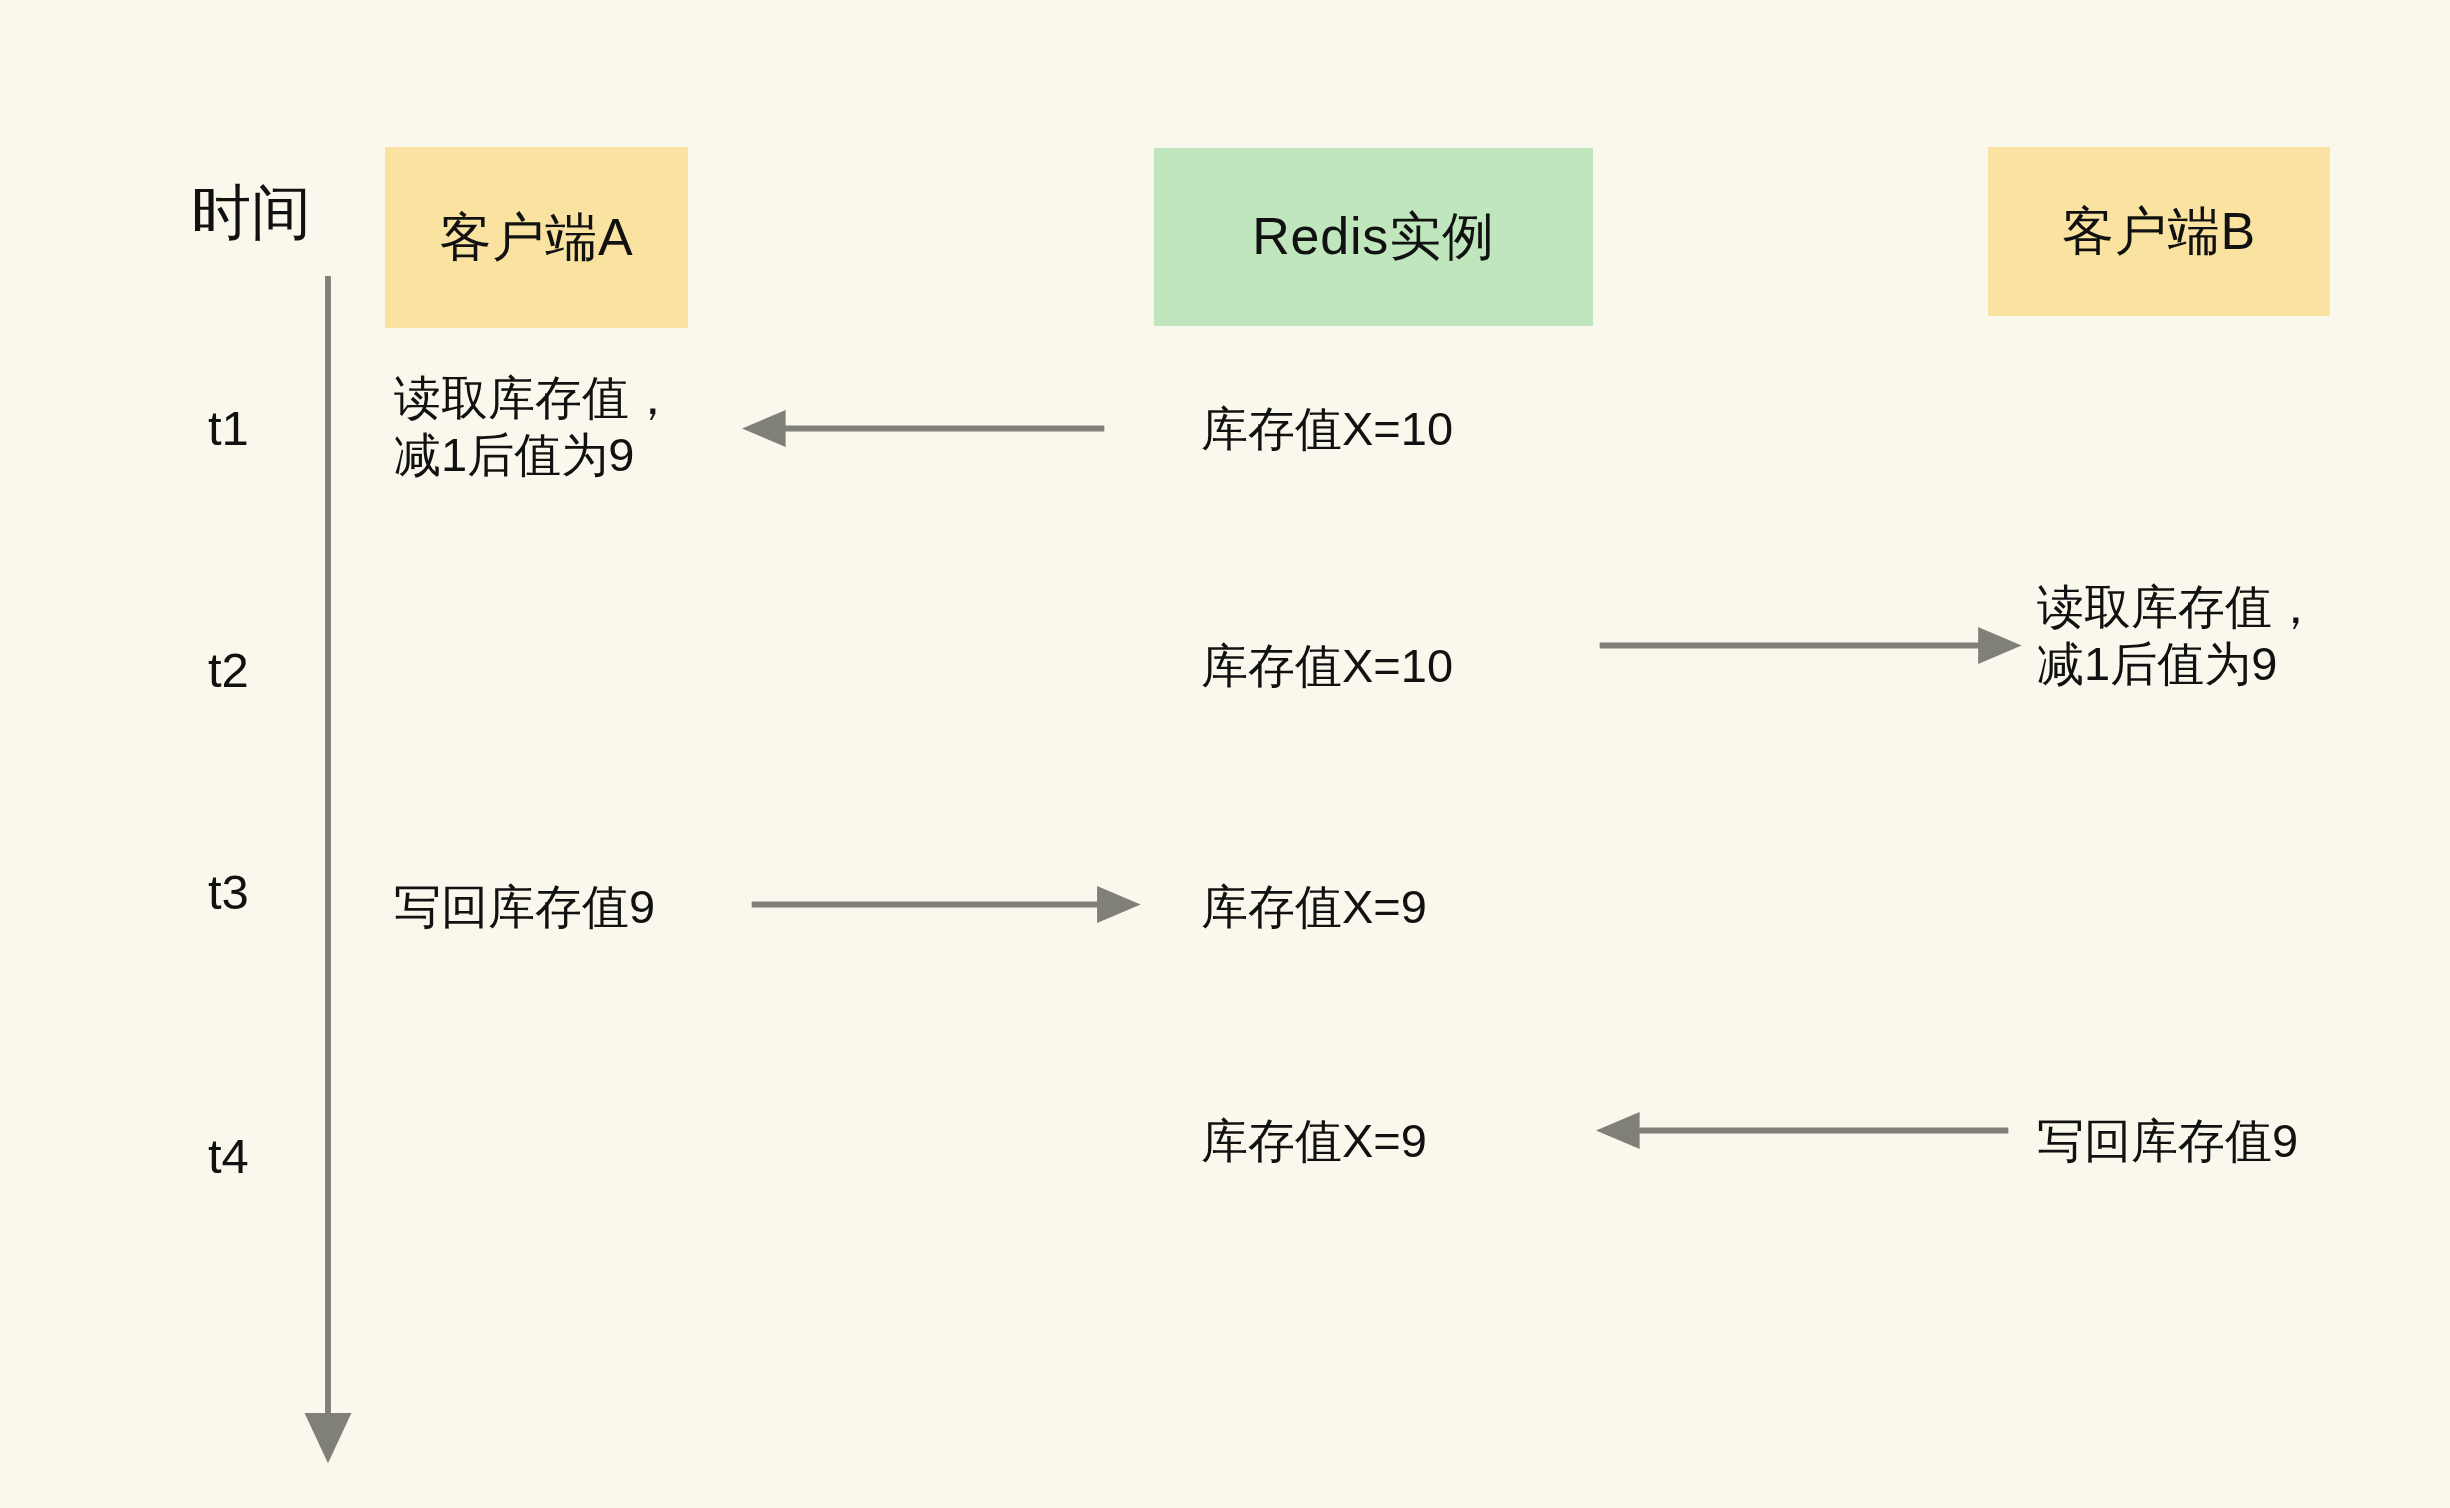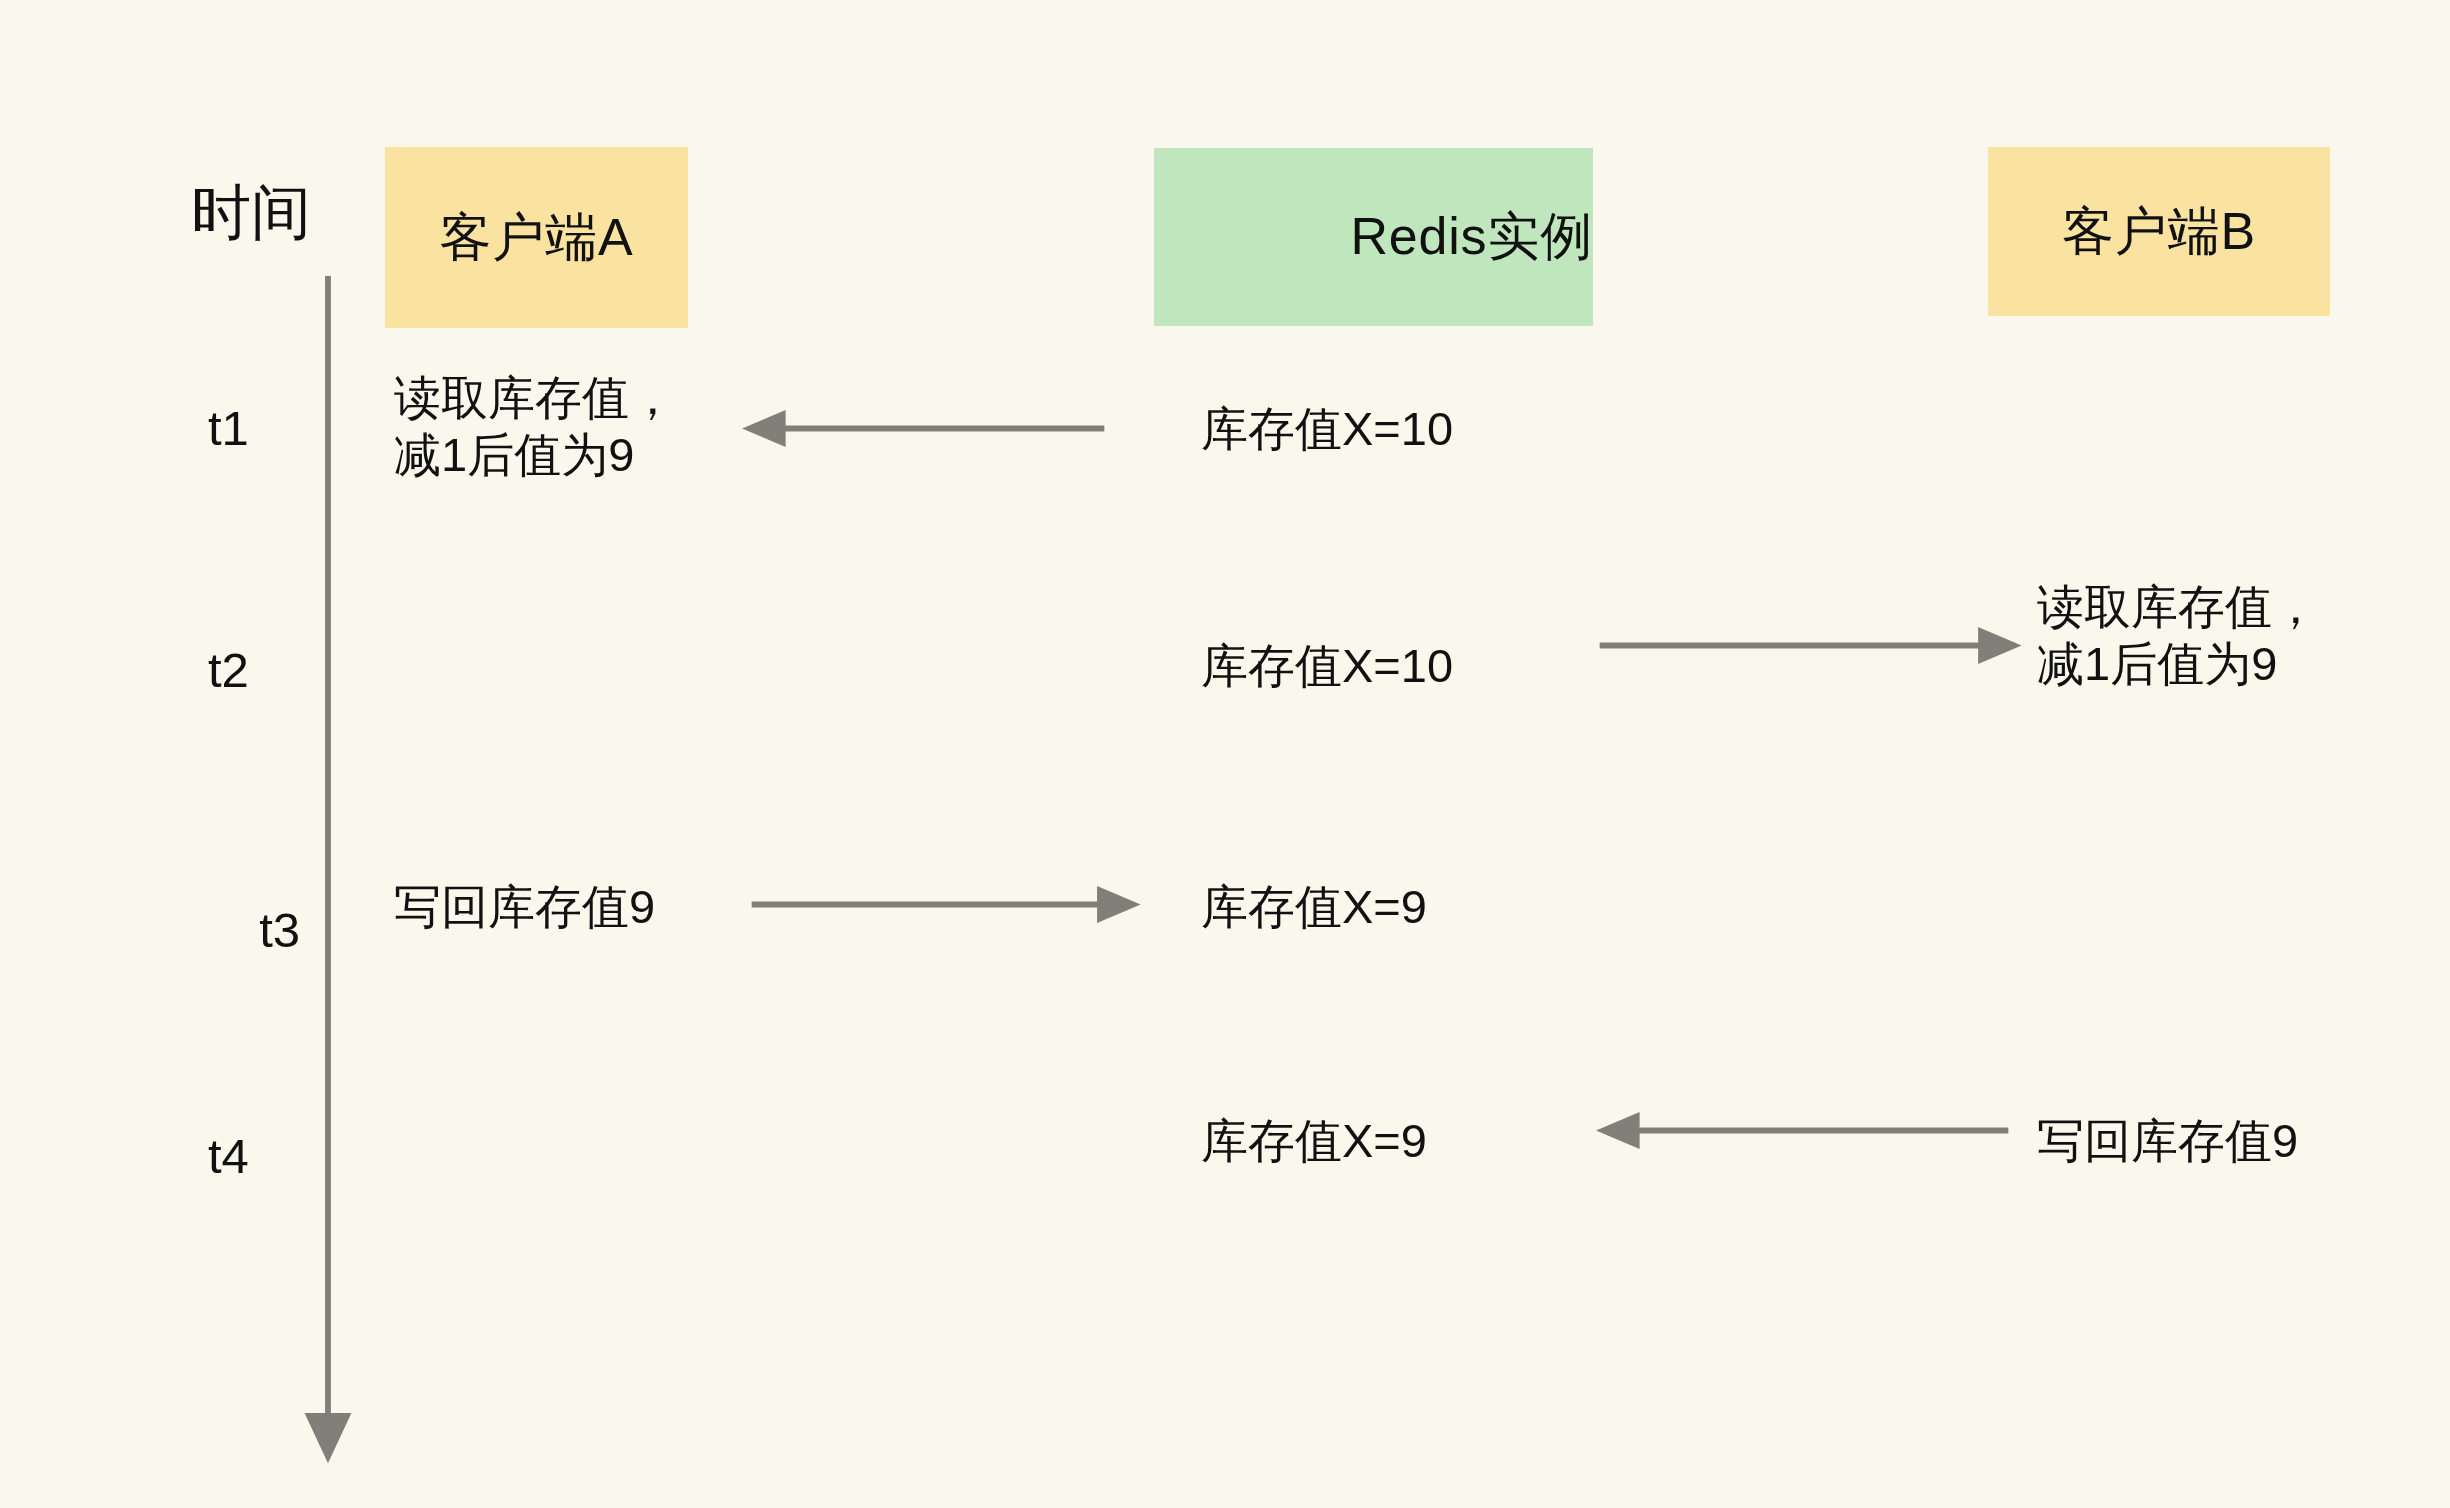--- a/index.html
+++ b/index.html
@@ -31,21 +31,20 @@
     white-space: nowrap;
     margin-top: 36px;
   }
   #box-client-a {
     left: 385px;  top: 111px;  width: 303px;  height: 181px;
     background: #fae3a0;
   }
   #box-redis {
     left: 1154px; top: 112px;  width: 439px;  height: 178px;
     background: #bfe6bc;
-    justify-content: flex-end;
   }
   #box-client-b {
     left: 1988px; top: 111px;  width: 342px;  height: 169px;
     background: #fae3a0;
   }
 
   
   #time-label {
     position: absolute;
     left: 191px;
@@ -67,21 +66,21 @@
     position: absolute;
     left: 208px;
     width: 92px;
     text-align: left;
     font-size: 49px;
     line-height: 1;
     white-space: nowrap;
   }
   #t-label-0 { top: 404px; }
   #t-label-1 { top: 646px; }
-  #t-label-2 { top: 906px; text-align: right; }
+  #t-label-2 { top: 868px; }
   #t-label-3 { top: 1132px; }
 
   
   .msg {
     position: absolute;
     font-size: 47px;
     line-height: 1.22;
     white-space: pre-line;
     color: #111111;
   }

